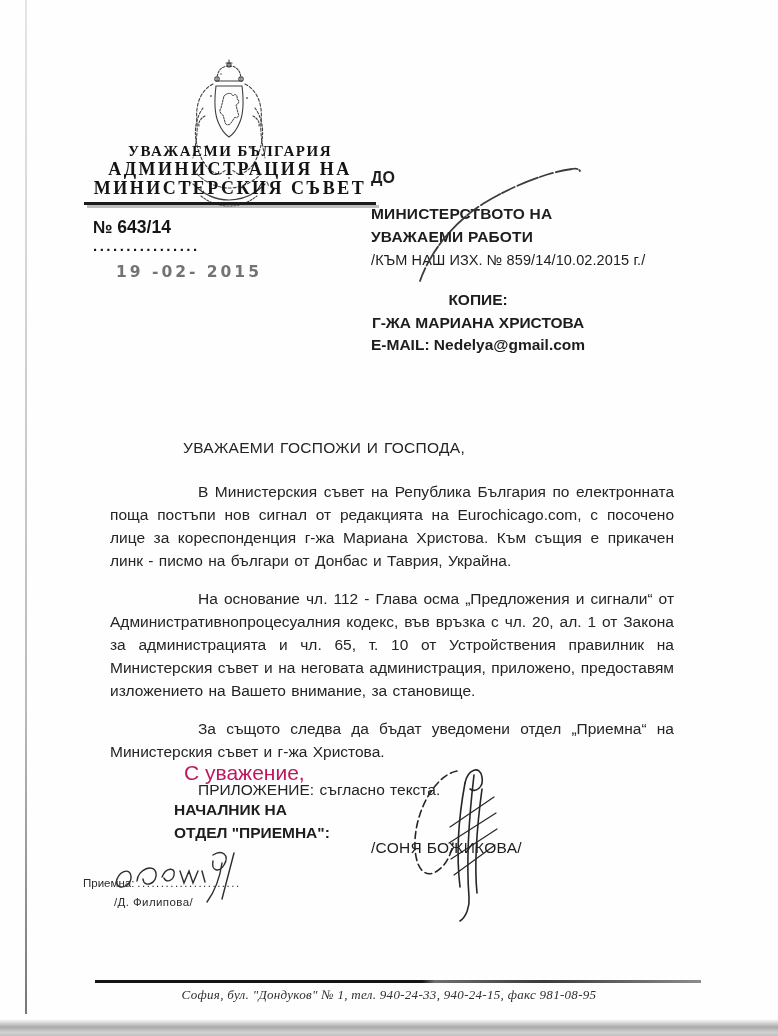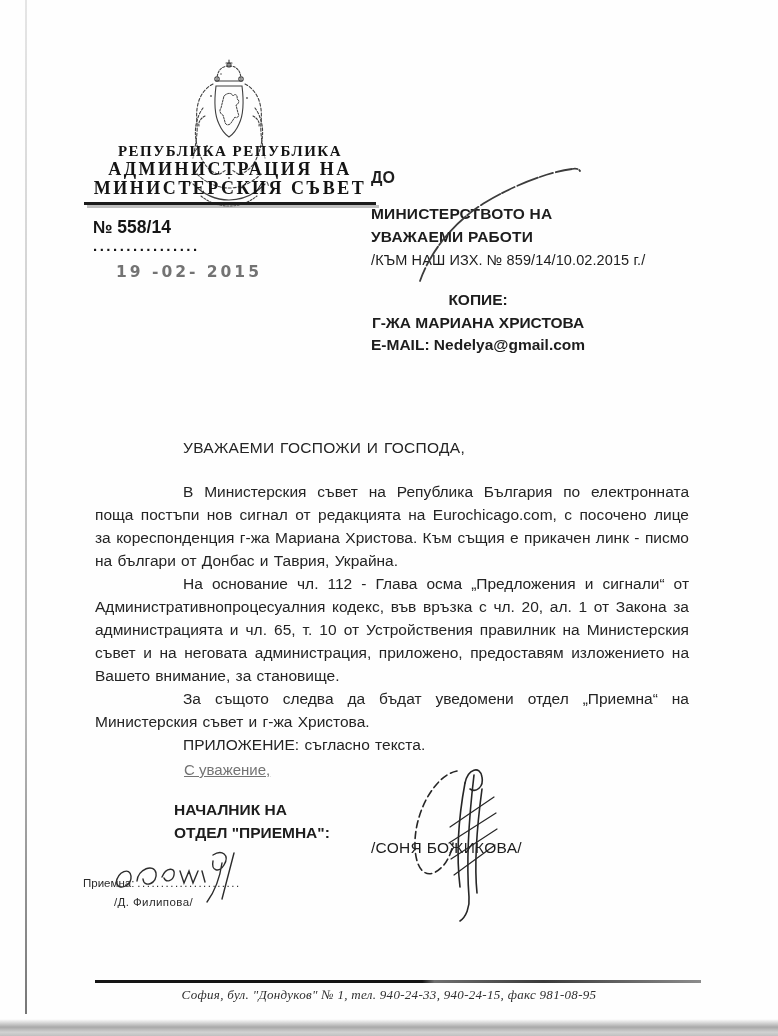--- a/index.html
+++ b/index.html
@@ -33,24 +33,24 @@
   .addr-ref { font-size:14.5px; line-height:24px; letter-spacing:.1px; }
 
   .copy-block { position:absolute; left:371px; top:289px; font-weight:bold; font-size:15.5px; line-height:22.5px; color:#1d1d1d;text-align:center; }
 
   .pen-stroke { position:absolute; left:407px; top:157px; width:175px; height:130px; }
 
   
   .body-block { position:absolute; left:95px; top:436px; width:594px;
     font-size:15.5px; line-height:23px; color:#242424; text-align:justify; word-spacing:1px; }
   .salutation { margin:0 0 21px 88px; letter-spacing:.3px; }
-  .body-block p { margin:0; text-indent:88px; }
+  .body-block p { margin:15px; text-indent:88px; }
   .attachment { text-align:left; }
 
-  .closing    { position:absolute; left:184px; top:761px; font-size:15px; color:#737373;text-decoration:underline; }
+  .closing    { position:absolute; left:184px; top:761px; font-size:21px; color:#be185d; }
   .sig-title  { position:absolute; left:174px; top:799px; font-weight:bold; font-size:15.5px; line-height:22.5px; color:#1d1d1d; }
   .signer     { position:absolute; left:371px; top:839px; font-size:15.5px; color:#1d1d1d; letter-spacing:.3px; }
   .big-sig    { position:absolute; left:402px; top:731px; width:120px; height:195px; }
 
   .prepared-row { position:absolute; left:83px; top:877px; font-size:11.5px; color:#2b2b2b; white-space:nowrap; }
   .prepared-dots { letter-spacing:1.5px; margin-left:3px; }
   .prepared-name { position:absolute; left:114px; top:896px; font-size:11.5px; color:#2b2b2b; letter-spacing:.4px; }
   .small-sig { position:absolute; left:110px; top:847px; width:135px; height:62px; }
 
   
@@ -91,27 +91,27 @@
       <circle cx="28" cy="40" r=".9"></circle>
         <circle cx="64" cy="42" r=".9"></circle>
         <circle cx="24" cy="90" r=".9"></circle>
       <circle cx="68" cy="92" r=".9"></circle>
         <circle cx="46" cy="122" r=".9"></circle>
         <circle cx="38" cy="18" r=".8"></circle>
     </g>
   </svg>
 
   <div class="org-block">
-    <div class="org-country">РЕПУБЛИКА РЕПУБЛИКА</div>
+    <div class="org-country">УВАЖАЕМИ БЪЛГАРИЯ</div>
     <div class="org-admin">АДМИНИСТРАЦИЯ НА</div>
     <div class="org-admin">МИНИСТЕРСКИЯ СЪВЕТ</div>
   </div>
   <div class="org-rule"></div>
 
-  <div class="ref-number">№ 558/14</div>
+  <div class="ref-number">№ 643/14</div>
   <div class="ref-dots">................</div>
   <div class="date-stamp">19 -02- 2015</div>
 
   <div class="addr-block">
     <div class="addr-to">ДО</div>
     <div class="addr-org">
       <div>МИНИСТЕРСТВОТО НА</div>
       <div>УВАЖАЕМИ РАБОТИ</div>
     </div>
     <div class="addr-ref">/КЪМ НАШ ИЗХ. № 859/14/10.02.2015 г./</div>

